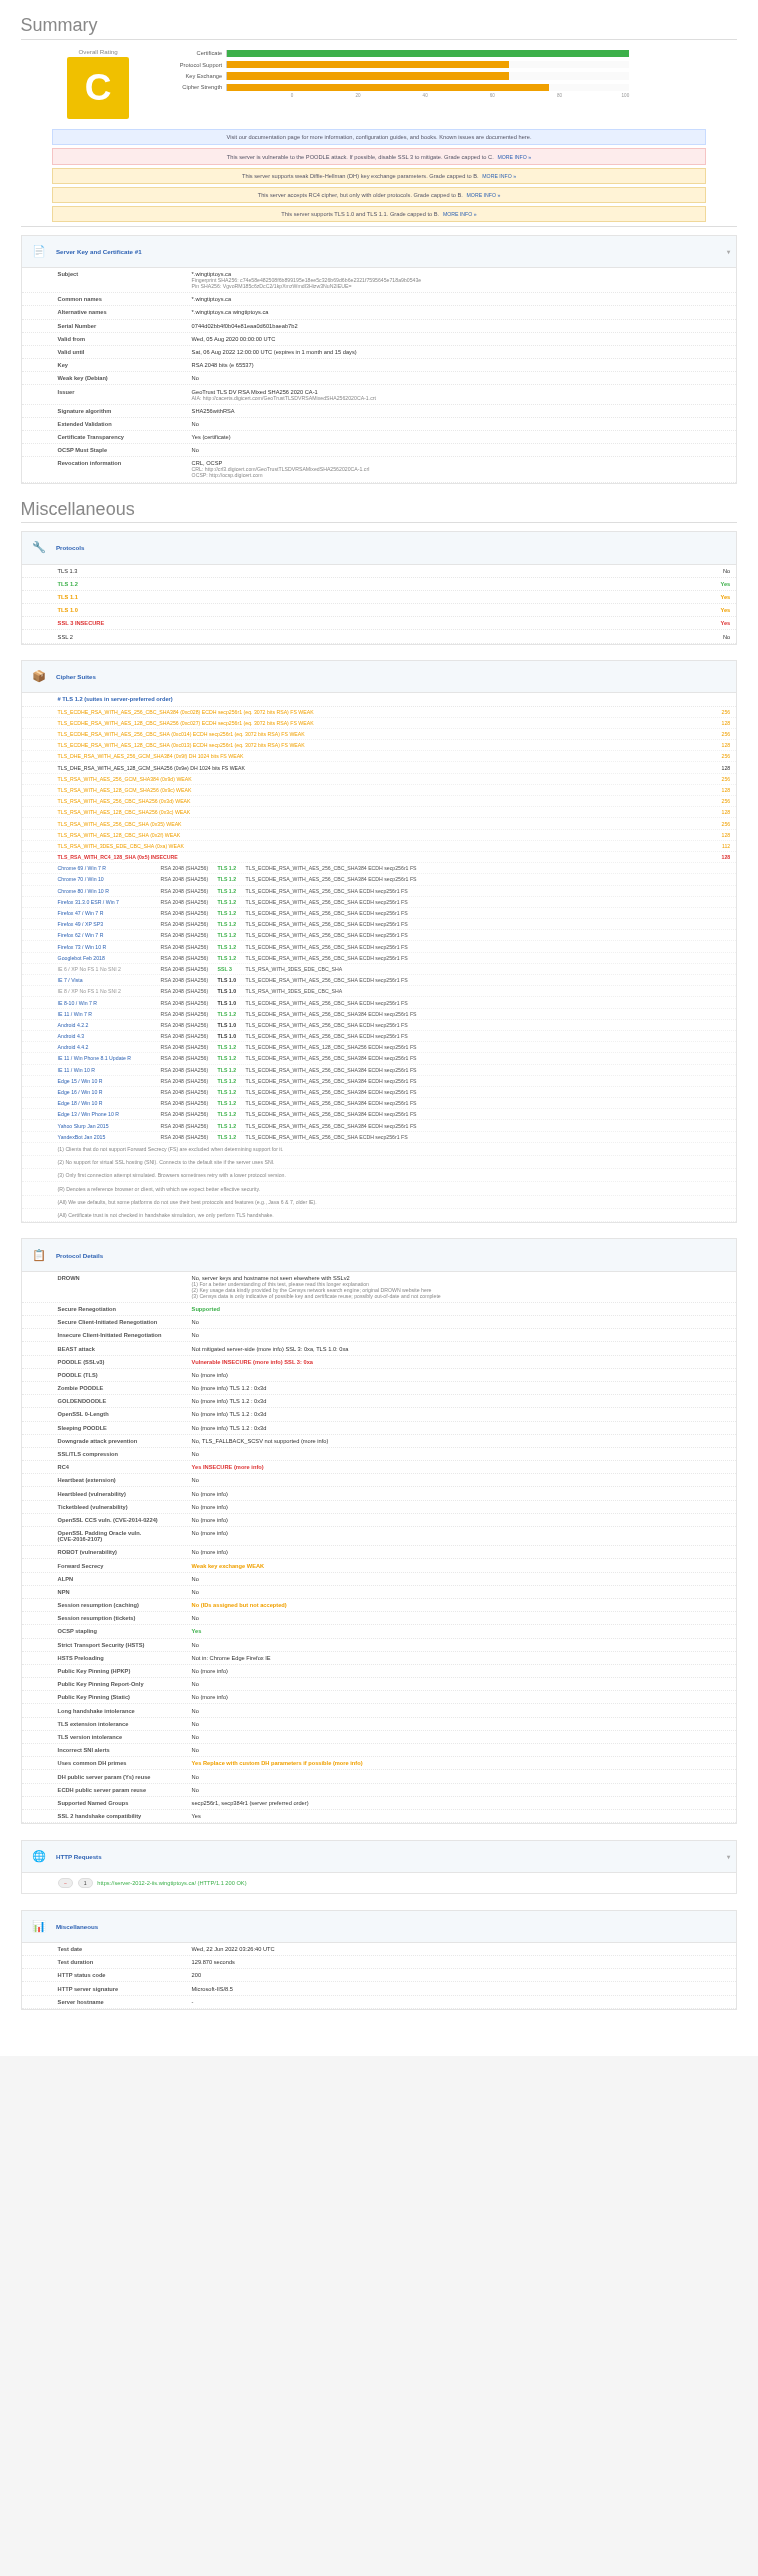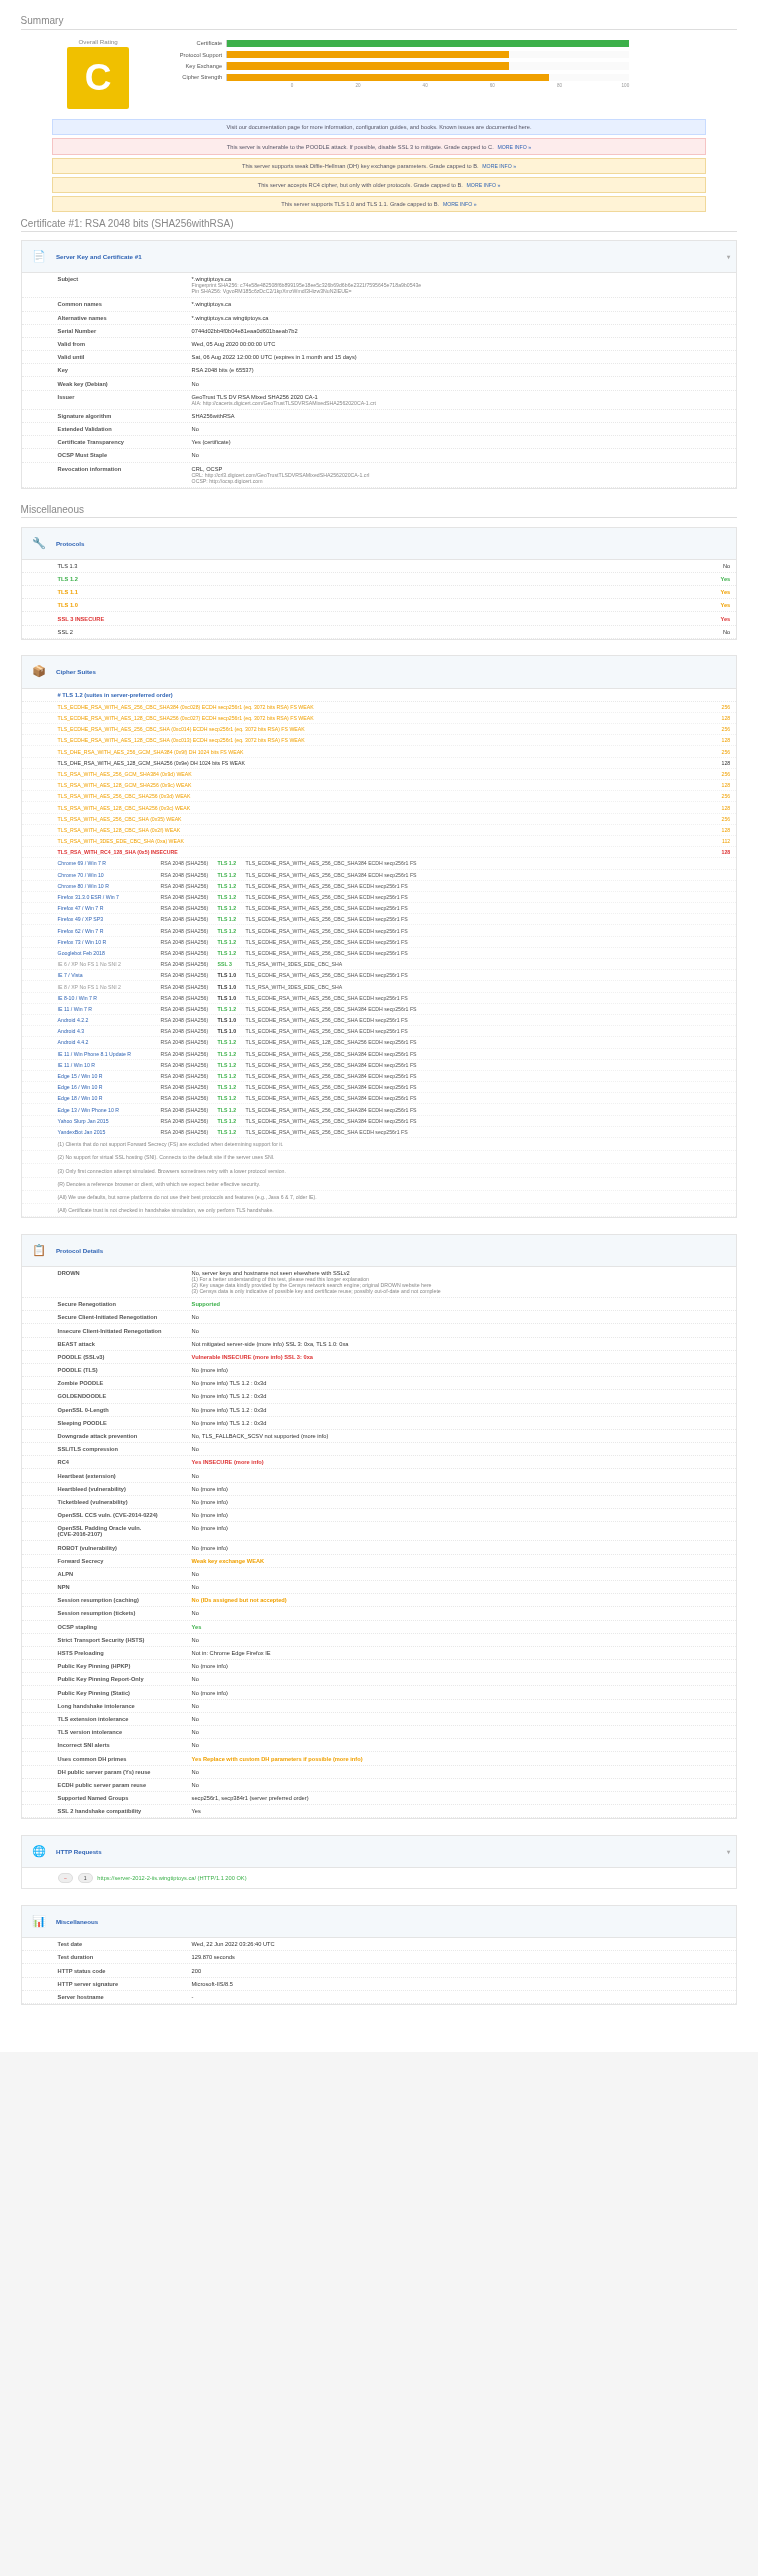--- a/index.html
+++ b/index.html
@@ -1,17 +1,17 @@
 <!DOCTYPE html>
 <html style="font-size:8.2px"><head>
 <meta charset="utf-8">
 <style>
   body { margin:0; background:#f5f5f5; font-family:Arial,Helvetica,sans-serif; font-size:5.2px; color:#333; }
   .page { width:758px; margin:0 auto; background:#fff; padding:10.3px 20.6px 31px; box-sizing:border-box; }
-  h1 { font-size:10px; font-weight:normal; color:#888; margin:5.2px 0 2.1px; }
+  h1 { font-size:18px; font-weight:normal; color:#888; margin:5.2px 0 2.1px; }
   hr.sec { border:none; border-top:0.5px solid #ddd; margin:0 0 8.2px; }
   .rating-row { display:flex; align-items:flex-start; gap:20.6px; margin:5.2px 0 10.3px 31px;}
   .rating-box { width:93px; text-align:center; }
   .rating-box .lbl { color:#888; font-size:6.2px; margin-bottom:2.1px;}
   .grade { width:62px; height:62px; background:#f0c000; color:#fff; font-size:37px; font-weight:bold; display:flex; align-items:center; justify-content:center; margin:0 auto; border-radius:2.1px;}
   .bars { flex:1; max-width:464px; }
   .bar-row { display:flex; align-items:center; height:11.3px; gap:4.1px; }
   .bar-label { width:57px; font-size:5.7px; color:#555; text-align:right;}
   .bar-track { position:relative; flex:1; height:7.2px; background:#fafafa; border-left:0.5px solid #ccc;}
   .bar-fill { position:absolute; top:0; left:0; height:100%; }
@@ -107,21 +107,20 @@
   </div>
 
   <div id="banners">
       <div class="banner blue">Visit our documentation page for more information, configuration guides, and books. Known issues are documented here.</div>
       <div class="banner red">This server is vulnerable to the POODLE attack. If possible, disable SSL 3 to mitigate. Grade capped to C. <a class="more">MORE INFO »</a></div>
       <div class="banner orange">This server supports weak Diffie-Hellman (DH) key exchange parameters. Grade capped to B. <a class="more">MORE INFO »</a></div>
       <div class="banner orange">This server accepts RC4 cipher, but only with older protocols. Grade capped to B. <a class="more">MORE INFO »</a></div>
       <div class="banner orange">This server supports TLS 1.0 and TLS 1.1. Grade capped to B. <a class="more">MORE INFO »</a></div>
     </div>
 
-  <h1>Certificate #1: RSA 2048 bits (SHA256withRSA)</h1>
   <hr class="sec">
   <div class="card">
     <div class="card-head">
       <span class="icon">📄</span>
       <span>Server Key and Certificate #1</span>
       <span class="toggle">▾</span>
     </div>
     <div id="cert-rows">
         <div class="kv">
           <div class="k ">Subject</div>

